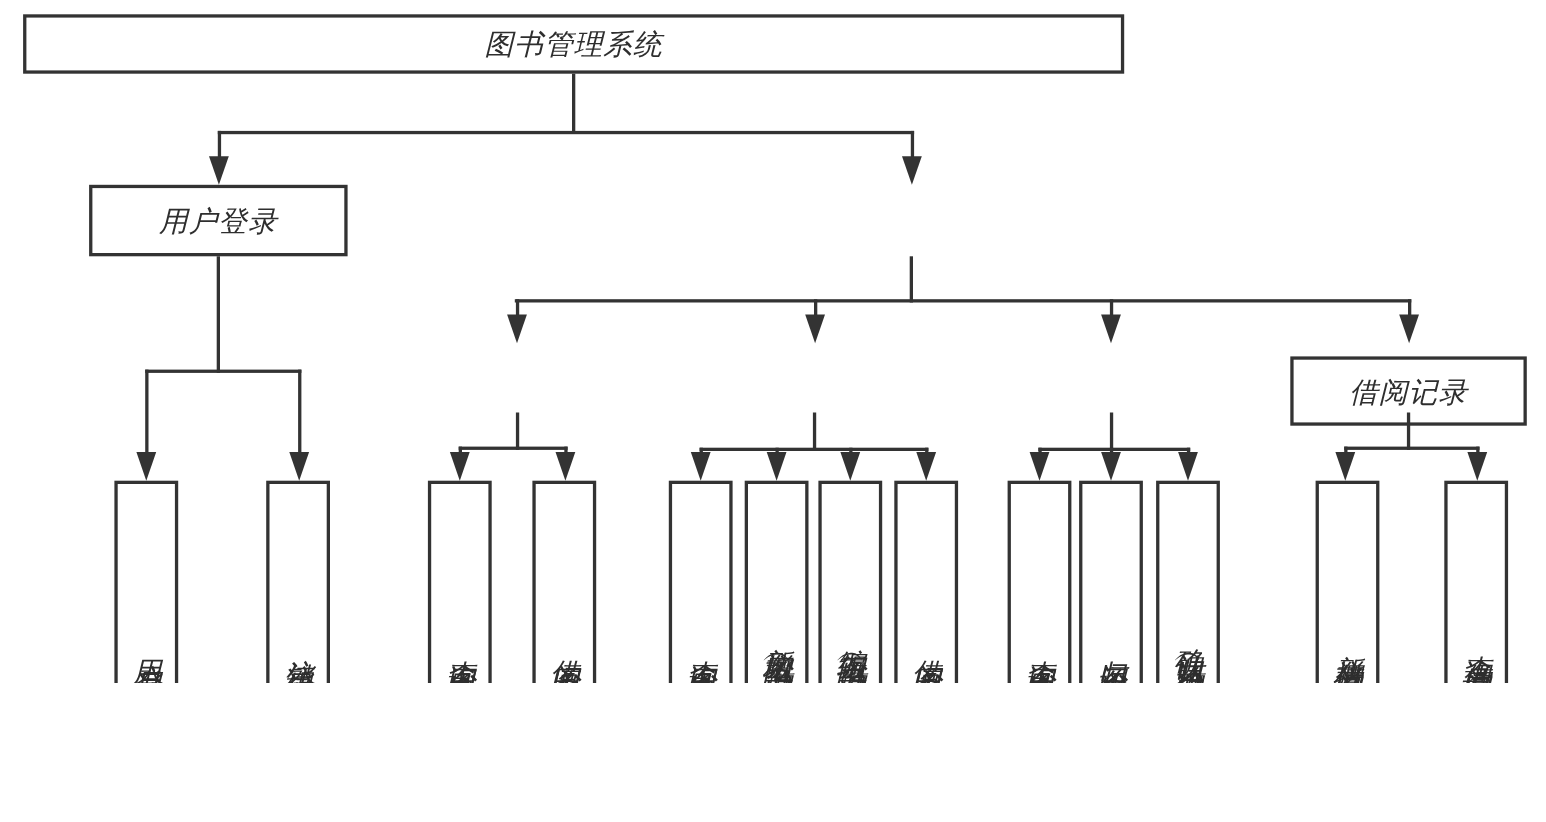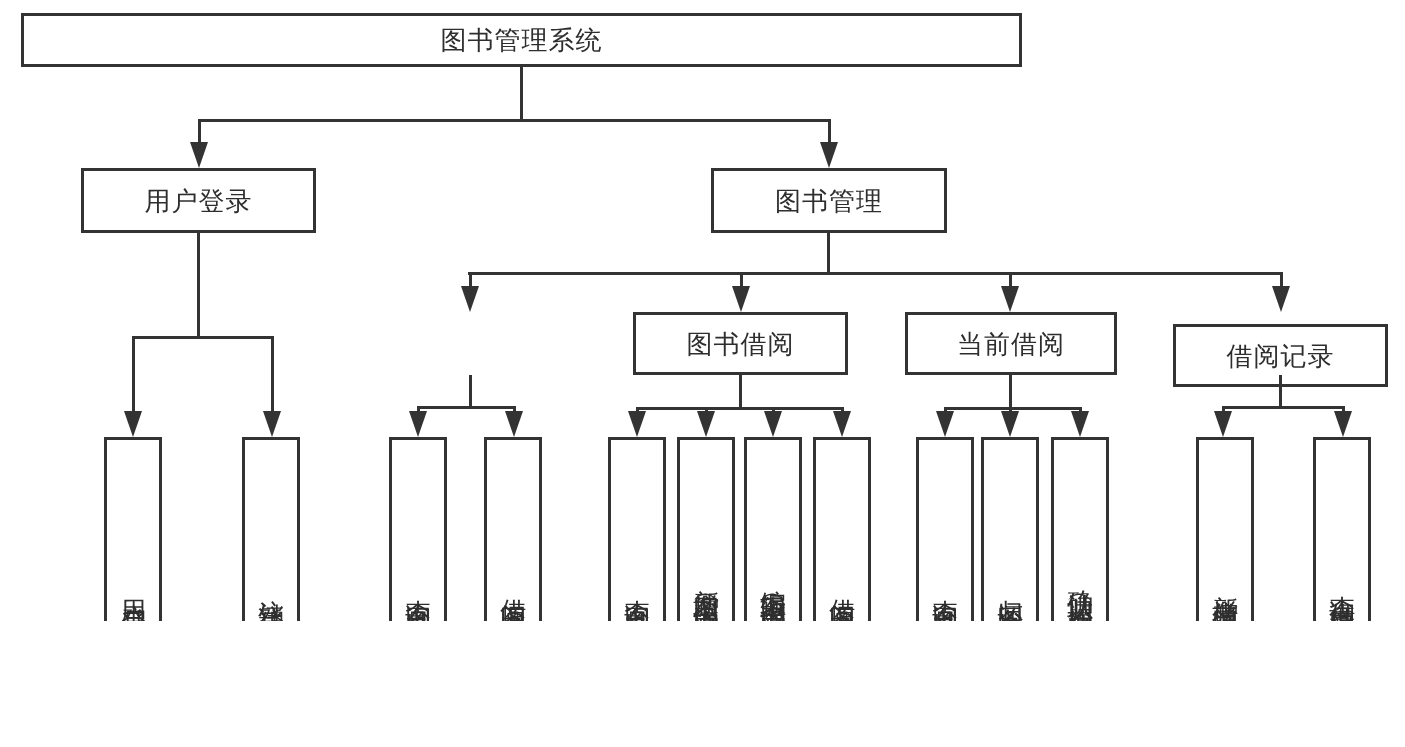--- a/index.html
+++ b/index.html
@@ -1,20 +1,20 @@
 <!DOCTYPE html>
 <html style="--line: #333333; --text: #2e2e2e; --bg: #ffffff; --watermark: #a5a8b0;"><head>
 <meta charset="utf-8">
 <style>
   :root { --line:#333333; --text:#2e2e2e; --bg:#ffffff; --watermark:#a5a8b0; }
   * { box-sizing:border-box; }
   html,body { margin:0; padding:0; background:#fff; }
   .stage {
     position:relative; width:1405px; height:621px; background:var(--bg);
-    font-family:"Liberation Sans", sans-serif; overflow:hidden;
+    font-family:"Liberation Sans", sans-serif; overflow:hidden;font-style:italic;
   }
   .box {
     position:absolute; border:3px solid var(--line); background:#fff;
     display:flex; align-items:center; justify-content:center;
     color:var(--text); font-size:26px; letter-spacing:1px; line-height:1;
   }
   .vbox span {
     writing-mode:vertical-rl; text-orientation:mixed;
     letter-spacing:4px; line-height:1.05;
   }
@@ -36,30 +36,21 @@
 
 <div class="stage">
 
   <div class="box" style="left:21px;top:13px;width:1001px;height:54px">
     <span>图书管理系统</span>
   </div>
 
   <div class="box" style="left:81px;top:168px;width:235px;height:65px">
     <span>用户登录</span>
   </div>
-  <div class="box" style="left:711px;top:168px;width:236px;height:65px">
-    <span>图书管理</span>
-  </div>
 
-  <div class="box" style="left:633px;top:312px;width:215px;height:63px">
-    <span>图书借阅</span>
-  </div>
-  <div class="box" style="left:905px;top:312px;width:212px;height:63px">
-    <span>当前借阅</span>
-  </div>
   <div class="box" style="left:1173px;top:324px;width:215px;height:63px">
     <span>借阅记录</span>
   </div>
 
   <div class="box vbox" style="left:104px;top:437px;width:58px;height:300px">
     <span>用户登录</span>
   </div>
   <div class="box vbox" style="left:242px;top:437px;width:58px;height:300px">
     <span>注销登录</span>
   </div>

